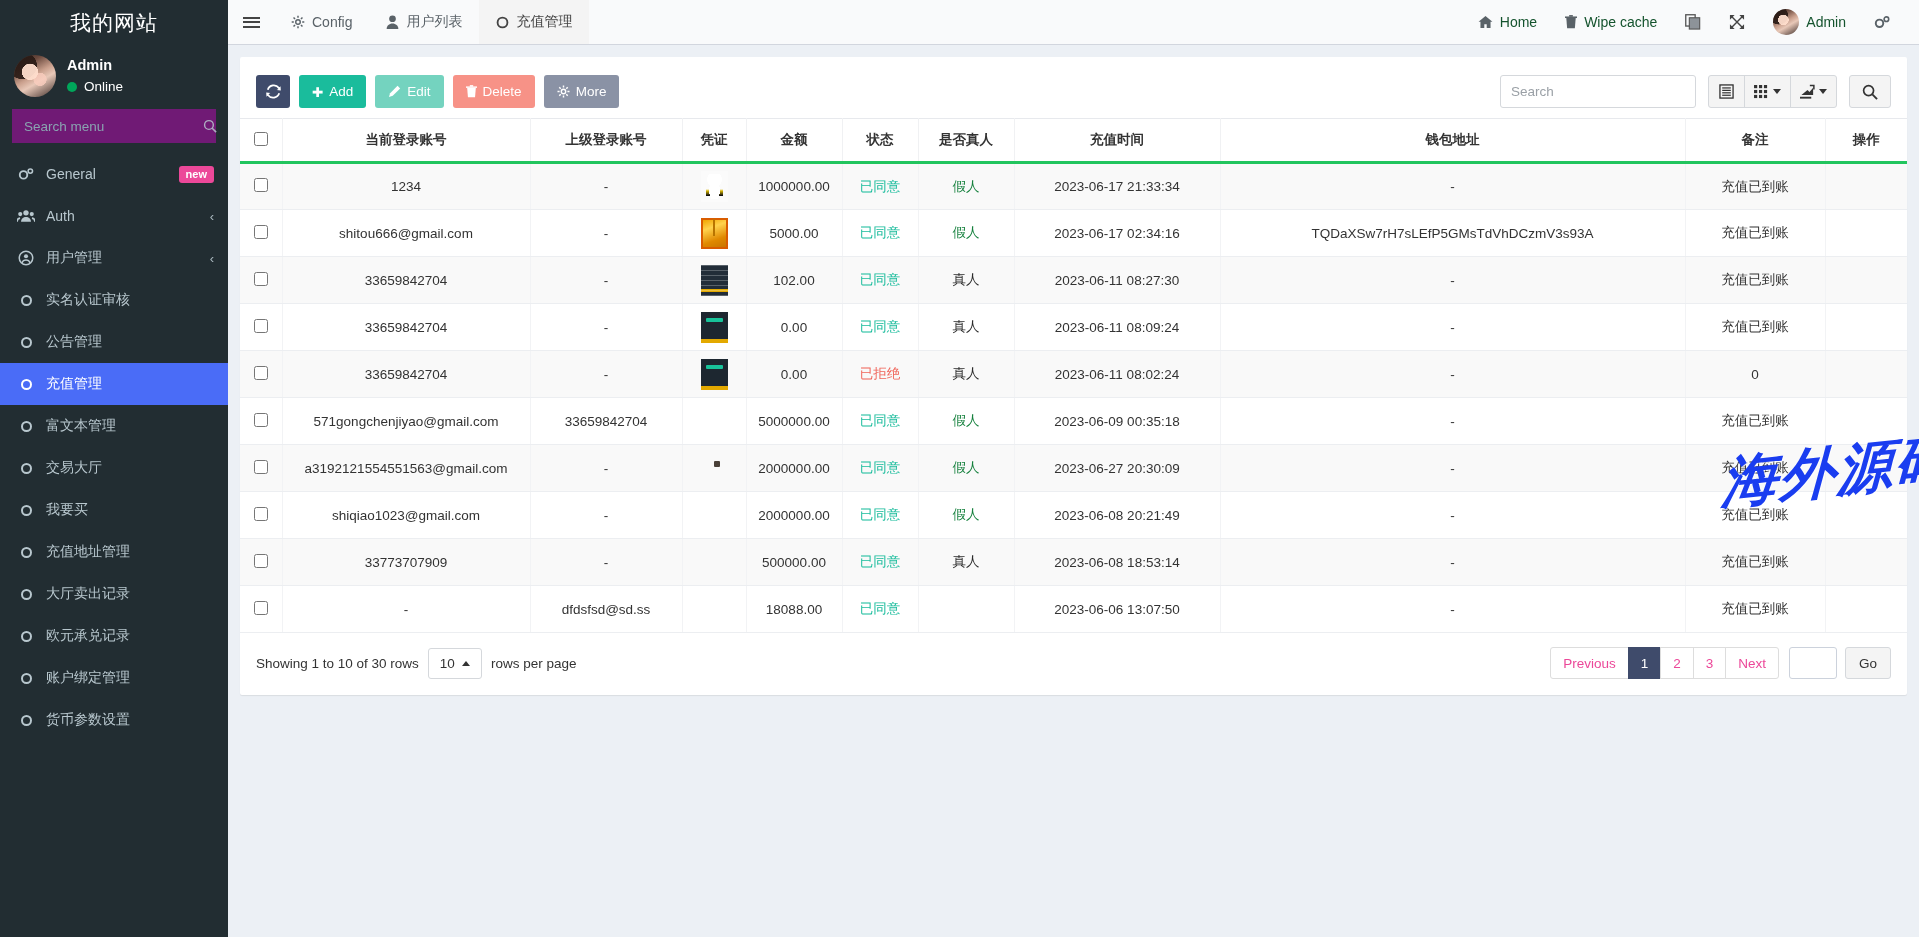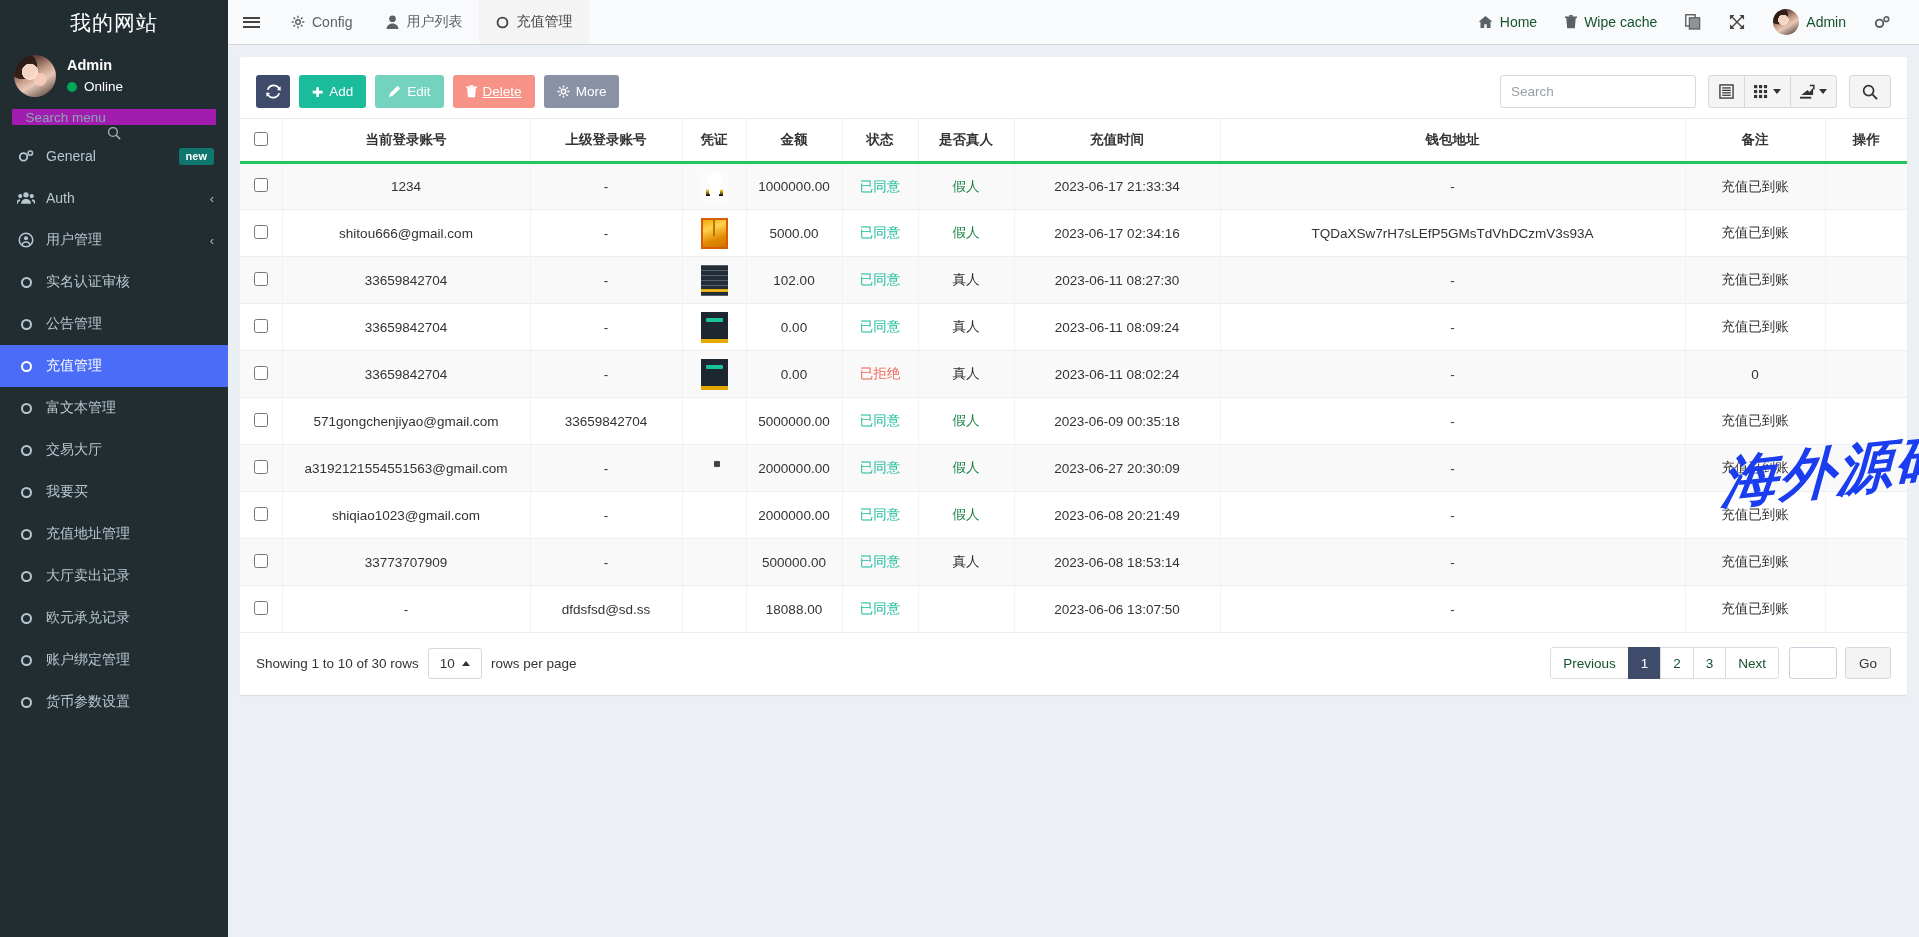--- a/index.html
+++ b/index.html
@@ -56,25 +56,24 @@
   }
   .user-info { margin-left: 11px; line-height: 1.35; }
   .user-name { color: #ffffff; font-size: 14.5px; font-weight: bold; }
   .user-status { font-size: 13.5px; color: #ffffff; display: flex; align-items: center; margin-top: 3px;}
   .dot-online {
     width: 10px; height: 10px; border-radius: 50%;
     background: #00a65a; display: inline-block; margin-right: 7px;
   }
   .search-menu {
     margin: 2px 12px 0 12px;
-    height: 16px;
-    background: #a21caf;
+    height: 34px;
+    background: #701a75;
     display: flex; align-items: center;
     padding: 0 10px;
-    flex-direction: column;
   }
   .search-menu input {
     flex: 1; background: transparent; border: none; outline: none;
     color: #b8c7ce; font-size: 13.5px;
     font-family: "Liberation Sans", sans-serif;
   }
   .search-menu input::placeholder { color: #8aa4b1; }
   .search-menu .mi { color: #b8c7ce; opacity: .85; }
 
   .menu { list-style: none; margin: 10px 0 0 0; padding: 0; }
@@ -91,21 +90,21 @@
     background: #4a6cf7;
     color: #ffffff;
   }
   .menu li .ico {
     width: 22px; flex: 0 0 22px;
     display: inline-flex; align-items: center; justify-content: center;
     margin-right: 9px;
   }
   .menu li .lbl { flex: 1; white-space: nowrap; }
   .badge-new {
-    background: #0f766e; color: #fff;
+    background: #ec4899; color: #fff;
     font-size: 11px; font-weight: bold;
     border-radius: 3px; padding: 3px 7px;
     line-height: 1;
   }
   .chev { color: #b8c7ce; font-size: 13px; opacity:.9; }
   .ring {
     width: 11px; height: 11px;
     border: 2px solid currentColor;
     border-radius: 50%;
     display:inline-block;
@@ -190,21 +189,21 @@
     font-size: 13.5px;
     display: inline-flex; align-items: center; gap: 6px;
     padding: 0 13px;
     color: #fff; cursor: pointer;
     font-family: "Liberation Sans", sans-serif;
     margin-right: 9px;
   }
   .btn-refresh { background:#3f4b6b; width:34px; padding:0; justify-content:center; }
   .btn-add    { background:#1abc9c; }
   .btn-edit   { background:#74d3bf; }
-  .btn-delete { background:#f79287;text-decoration:underline; }
+  .btn-delete { background:#f79287; }
   .btn-more   { background:#8a92a5; }
 
   .toolbar-right { margin-left: auto; display: flex; align-items: center; }
   .search-box {
     width: 196px; height: 33px;
     border: 1px solid #d5d8dc; border-radius: 3px;
     padding: 0 10px; font-size: 13.5px; color: #555;
     outline: none; font-family:"Liberation Sans", sans-serif;
   }
   .search-box::placeholder { color:#9aa0a6; }
@@ -333,21 +332,21 @@
   }
   .caret-up {
     width:0;height:0;border-left:4px solid transparent;border-right:4px solid transparent;
     border-bottom:5px solid #333; display:inline-block;
   }
   .pager { margin-left: auto; display: flex; align-items: center; }
   .pg {
     height: 32px; min-width: 33px;
     border: 1px solid #ddd; background: #fff;
     display: inline-flex; align-items:center; justify-content:center;
-    padding: 0 12px; font-size: 13.5px; color: #14532d;
+    padding: 0 12px; font-size: 13.5px; color: #ec4899;
     cursor: pointer; margin-left: -1px;
   }
   .pg:first-child { border-radius: 3px 0 0 3px; margin-left:0; }
   .pg.cur { background: #3f4b6b; color: #fff; border-color: #3f4b6b; }
   .pg.last { border-radius: 0 3px 3px 0; }
   .goto-input {
     width: 48px; height: 32px; margin-left: 10px;
     border: 1px solid #ccd2dc; border-radius: 3px; outline: none;
     font-family:"Liberation Sans", sans-serif;
   }

